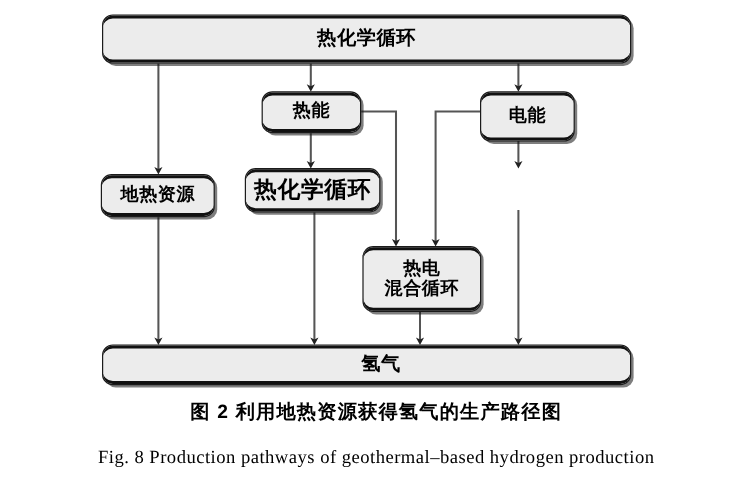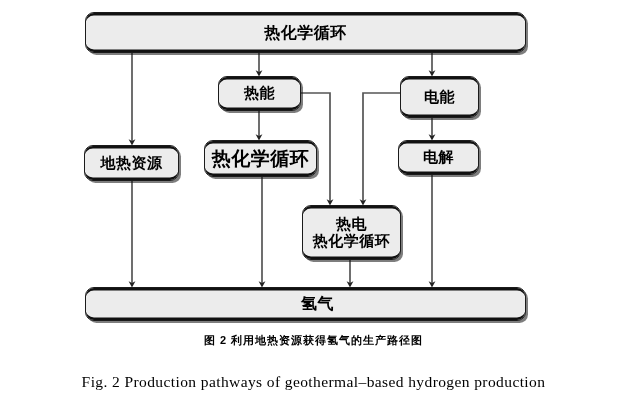--- a/index.html
+++ b/index.html
@@ -59,21 +59,21 @@
   #node-electric   { left: 400px; top: 76px;  width: 79px;  height: 42px; font-size: 15px; }
   #node-electrolysis{left: 398px; top: 140px; width: 81px;  height: 35px; font-size: 15px; }
   #node-hydrogen   { left: 85px;  top: 287px; width: 441px; height: 34px; font-size: 16px; padding-left: 24px; }
 
   #caption-zh {
     position: absolute;
     left: 0;
     top: 333px;
     width: 627px;
     text-align: center;
-    font-size: 11px;
+    font-size: 16px;
     font-weight: bold;
     color: #000000;
     font-family: "Liberation Sans", "DejaVu Sans", sans-serif;
     letter-spacing: 1px;
   }
   #caption-en {
     position: absolute;
     left: 0;
     top: 373px;
     width: 627px;
@@ -133,32 +133,29 @@
   <div class="node" id="node-heat">
     <span class="node-label">热能</span>
   </div>
 
   <div class="node" id="node-thermochem">
     <span class="node-label">热化学循环</span>
   </div>
 
   <div class="node" id="node-hybrid">
     <span class="node-label">热电
-热化学循环</span>
+混合循环</span>
   </div>
 
   <div class="node" id="node-electric">
     <span class="node-label">电能</span>
   </div>
 
-  <div class="node" id="node-electrolysis">
-    <span class="node-label">电解</span>
-  </div>
 
   <div class="node" id="node-hydrogen">
     <span class="node-label">氢气</span>
   </div>
 
 </div>
 
 <div id="caption-zh">图 2   利用地热资源获得氢气的生产路径图</div>
 
-<div id="caption-en">Fig. 2   Production pathways of geothermal–based hydrogen production</div>
+<div id="caption-en">Fig. 8   Production pathways of geothermal–based hydrogen production</div>
 
 </body></html>

